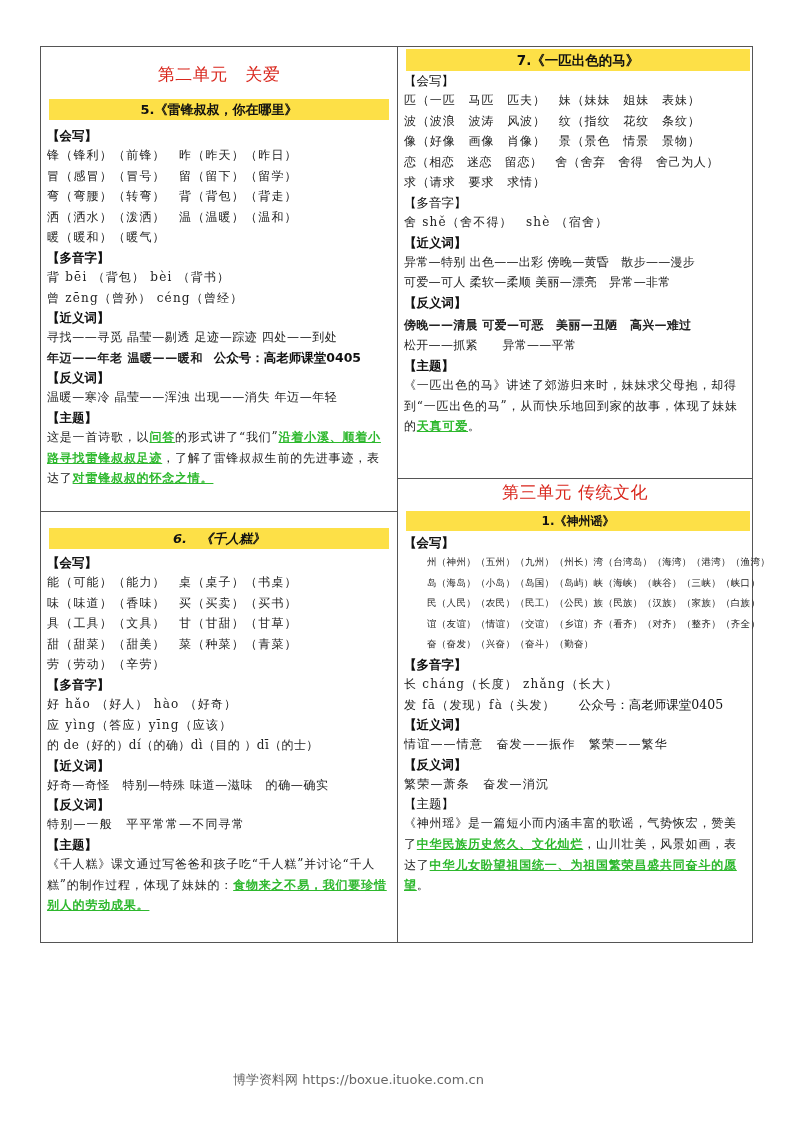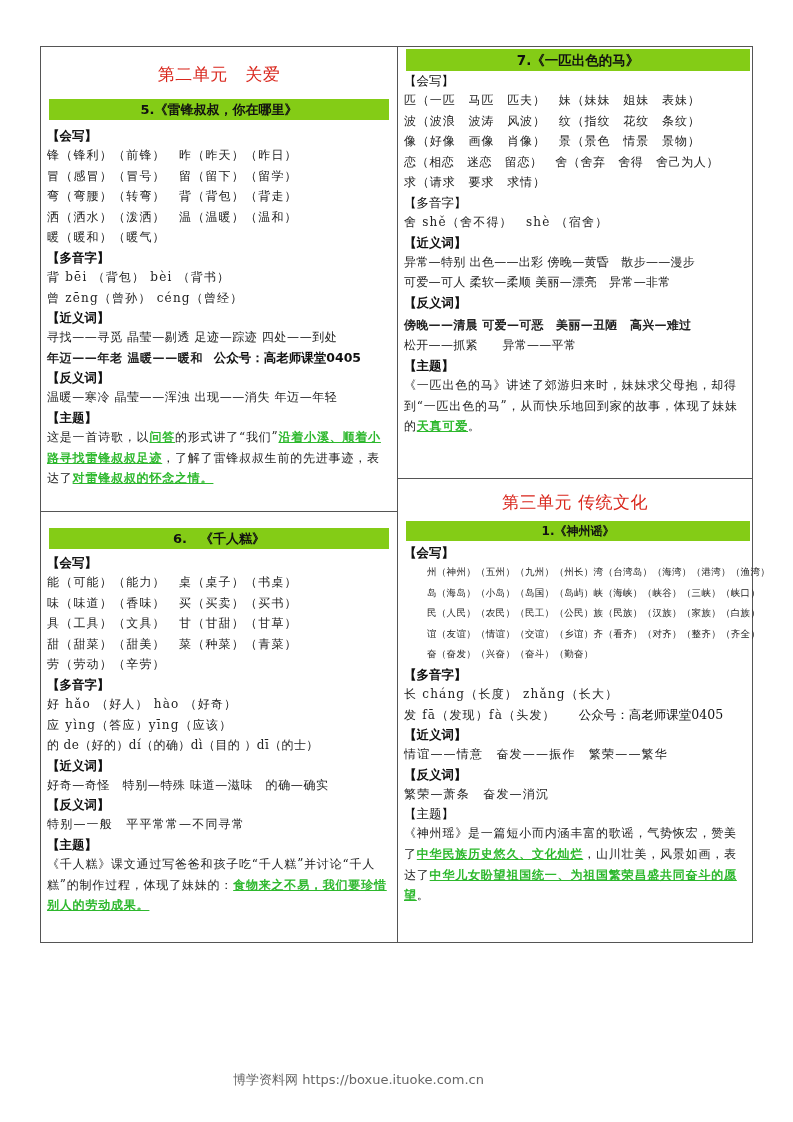--- a/index.html
+++ b/index.html
@@ -1,21 +1,21 @@
 <!DOCTYPE html>
 <html><head>
 <meta charset="utf-8">
 <style>
   html, body { margin: 0; padding: 0; background: #ffffff; }
   body { width: 793px; height: 1122px; position: relative; overflow: hidden;
          font-family: "DejaVu Serif", serif; color: #222; }
   .cell { position: absolute; border: 1px solid #555; box-sizing: border-box; background: #fff; }
   .unit-title { text-align: center; color: #d9261c; font-family: "DejaVu Sans", sans-serif;
                 font-weight: normal; font-size: 17px; letter-spacing: 0.5px; }
-  .lesson-bar { background: #84cc16; text-align: center; font-family: "DejaVu Sans", sans-serif;
+  .lesson-bar { background: #fde047; text-align: center; font-family: "DejaVu Sans", sans-serif;
                 font-weight: bold; font-size: 13px; color: #111; height: 21px; line-height: 21px; }
   .section { font-family: "DejaVu Sans", sans-serif; font-weight: bold; font-size: 12.5px;
              line-height: 19px; color: #111; }
   .section.light { font-weight: normal; }
   .line { font-size: 12px; line-height: 20.6px; white-space: nowrap; letter-spacing: 1.2px; }
   .line.small { font-family: "DejaVu Sans", sans-serif; font-size: 9.5px; line-height: 20.6px; letter-spacing: 0.3px; margin-left: 23px; }
   .para { font-size: 12px; line-height: 20.6px; letter-spacing: 0.8px; }
   .hl { color: #2db82d; font-weight: bold; text-decoration: underline; text-decoration-color: #2db82d;
         font-family: "DejaVu Sans", sans-serif; }
   .wm { font-family: "DejaVu Sans", sans-serif; font-size: 12.5px; letter-spacing: 0; color: #111; }
@@ -48,21 +48,21 @@
     <div class="section">【反义词】</div>
     <div class="line" style="letter-spacing:0.6px;">温暖—寒冷 晶莹——浑浊 出现——消失 年迈—年轻</div>
     <div class="section">【主题】</div>
     <div class="para">
       <span>这是一首诗歌，以</span><span class="hl">问答</span><span>的形式讲了“我们”</span><span class="hl">沿着小溪、顺着小路寻找雷锋叔叔足迹</span><span>，了解了雷锋叔叔生前的先进事迹，表达了</span><span class="hl">对雷锋叔叔的怀念之情。</span>
     </div>
   </div>
 </div>
 
 <div class="cell" style="left:40px; top:511px; width:358px; height:432px;">
-  <div class="lesson-bar" style="margin:16px 8px 4px 8px;">6.　《千人糕》</div>
+  <div class="lesson-bar" style="margin:16px 8px 4px 8px;font-style:italic;">6.　《千人糕》</div>
   <div class="pad">
     <div class="section">【会写】</div>
     <div class="line">能（可能）（能力）　桌（桌子）（书桌）</div>
     <div class="line">味（味道）（香味）　买（买卖）（买书）</div>
     <div class="line">具（工具）（文具）　甘（甘甜）（甘草）</div>
     <div class="line">甜（甜菜）（甜美）　菜（种菜）（青菜）</div>
     <div class="line">劳（劳动）（辛劳）</div>
     <div class="section">【多音字】</div>
     <div class="line">好 hǎo （好人） hào （好奇）</div>
     <div class="line">应 yìng（答应）yīng（应该）</div>
@@ -96,21 +96,21 @@
     <div class="line" style="letter-spacing:0.3px; margin-top:3px;font-weight:bold;">傍晚——清晨 可爱—可恶　美丽—丑陋　高兴—难过</div>
     <div class="line" style="letter-spacing:0.3px;">松开——抓紧　　异常——平常</div>
     <div class="section">【主题】</div>
     <div class="para">
       <span>《一匹出色的马》讲述了郊游归来时，妹妹求父母抱，却得到“一匹出色的马”，从而快乐地回到家的故事，体现了妹妹的</span><span class="hl">天真可爱</span><span>。</span>
     </div>
   </div>
 </div>
 
 <div class="cell" style="left:397px; top:478px; width:356px; height:465px;">
-  <div class="unit-title" style="margin-top:10px; height:26px; line-height:26px;">第三单元 传统文化</div>
+  <div class="unit-title" style="height:26px; line-height:26px;">第三单元 传统文化</div>
   <div class="lesson-bar" style="margin:6px 2px 2px 8px; font-size:12px; height:20px; line-height:20px;">1.《神州谣》</div>
   <div class="pad">
     <div class="section">【会写】</div>
     <div class="line small">州（神州）（五州）（九州）（州长）湾（台湾岛）（海湾）（港湾）（渔湾）</div>
     <div class="line small">岛（海岛）（小岛）（岛国）（岛屿）峡（海峡）（峡谷）（三峡）（峡口）</div>
     <div class="line small">民（人民）（农民）（民工）（公民）族（民族）（汉族）（家族）（白族）</div>
     <div class="line small">谊（友谊）（情谊）（交谊）（乡谊）齐（看齐）（对齐）（整齐）（齐全）</div>
     <div class="line small">奋（奋发）（兴奋）（奋斗）（勤奋）</div>
     <div class="section">【多音字】</div>
     <div class="line">长 cháng（长度） zhǎng（长大）</div>

